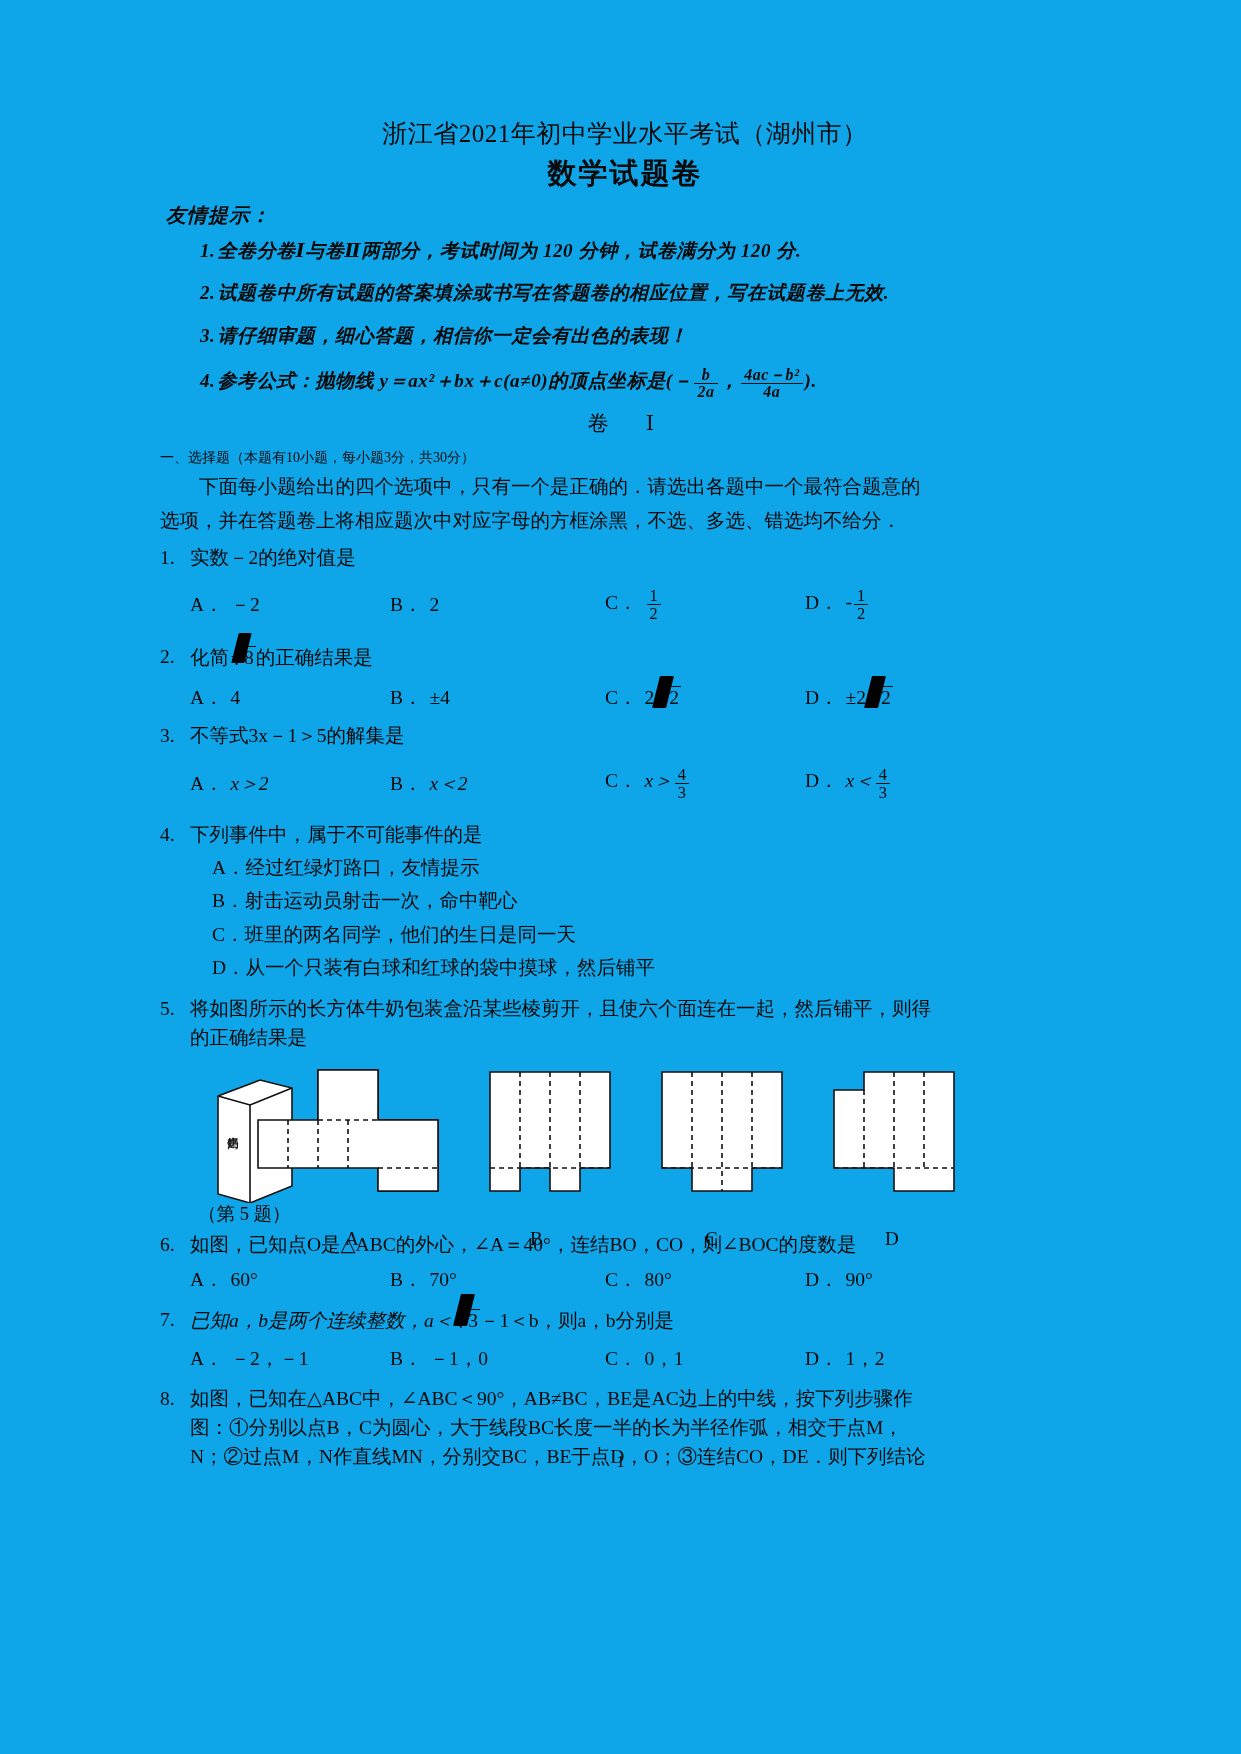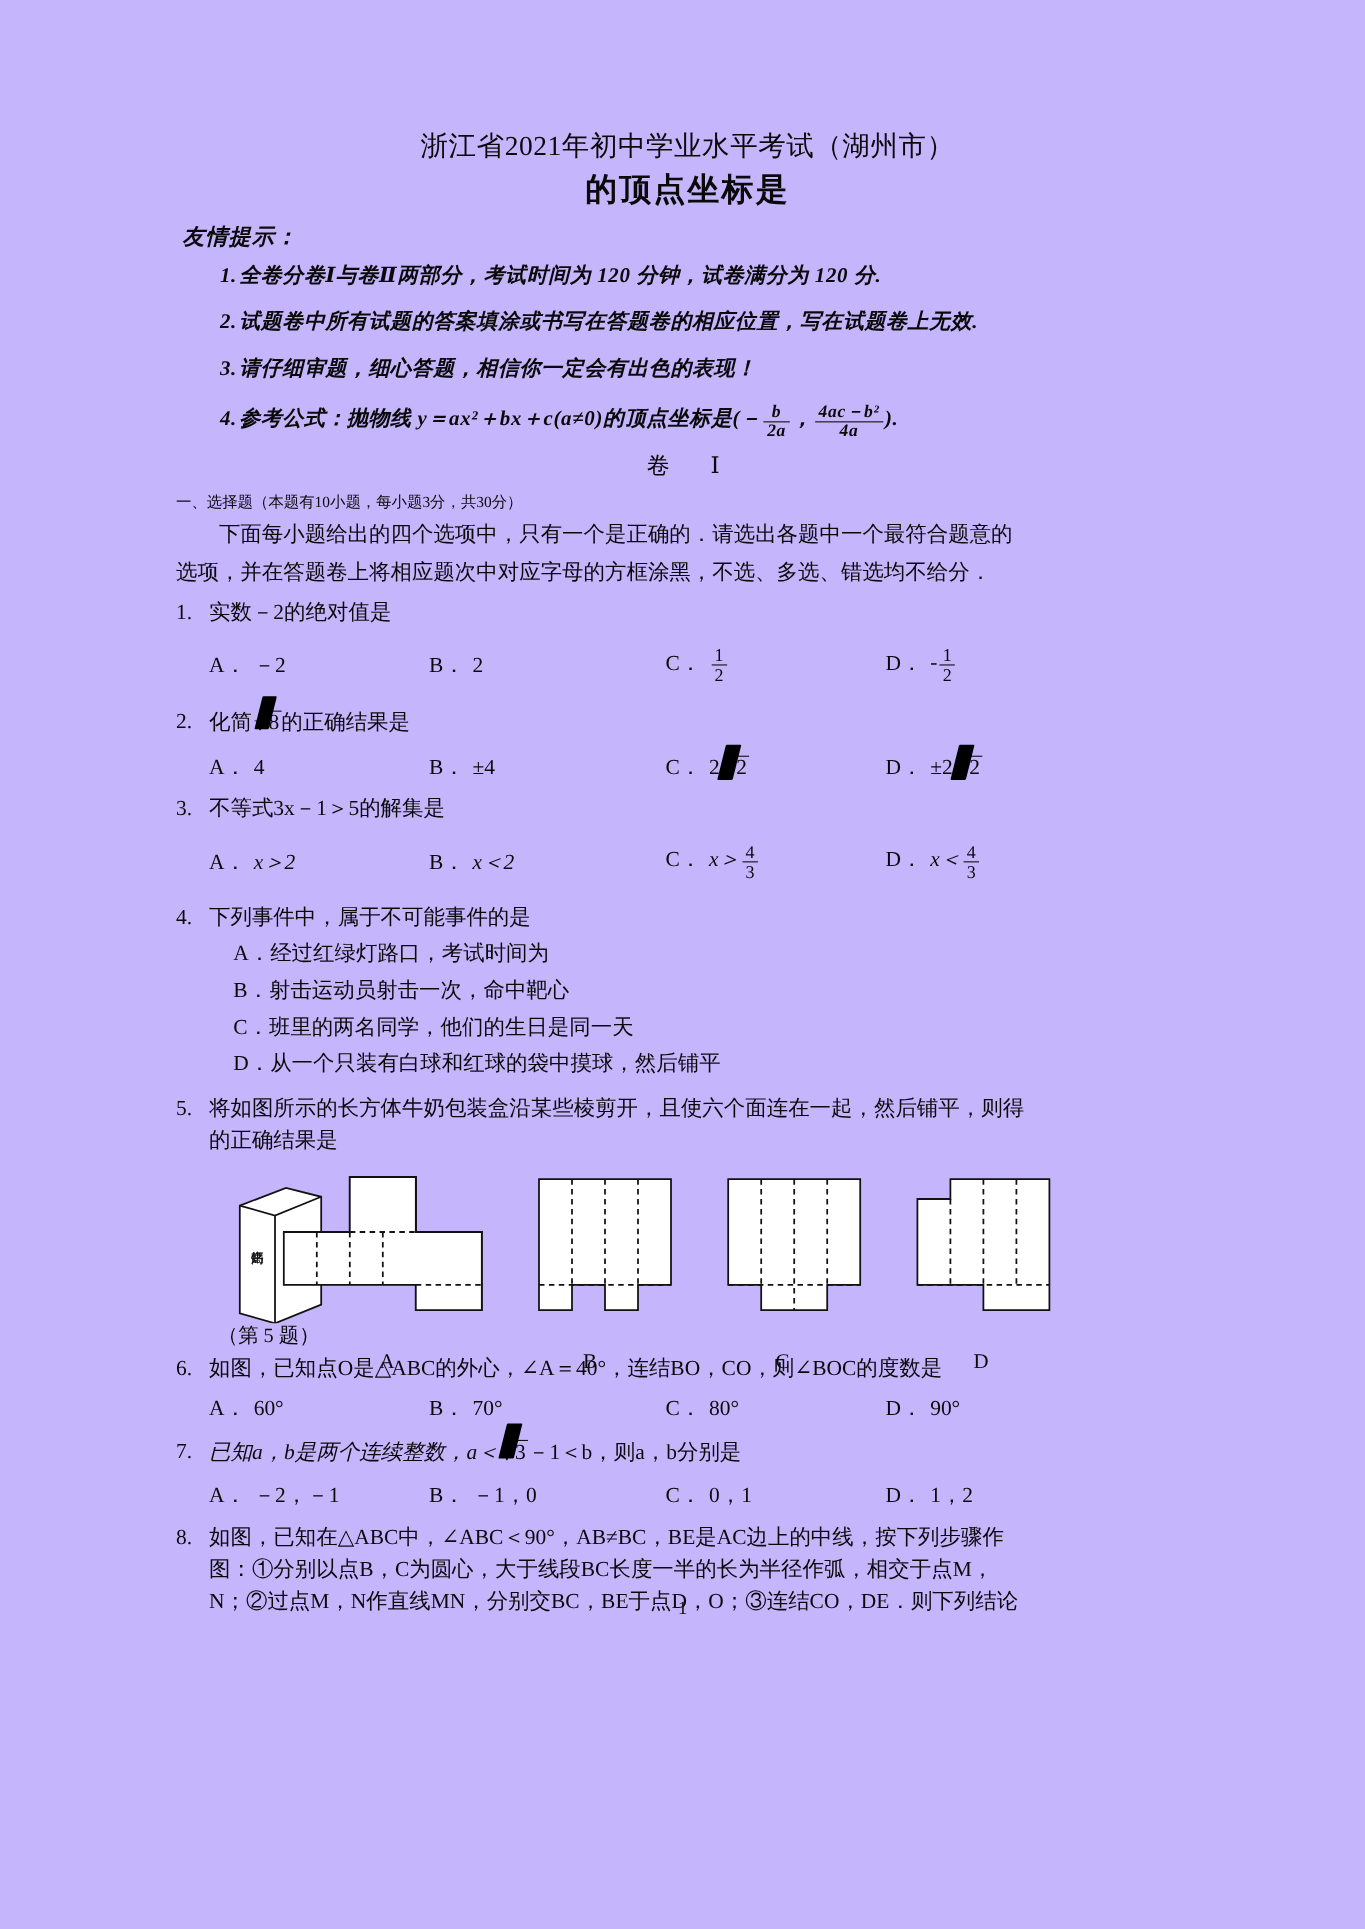--- a/index.html
+++ b/index.html
@@ -10,21 +10,21 @@
   }
   body {
     font-family: "Liberation Serif", "DejaVu Serif", serif;
     color: #0a0a0a;
   }
   #page {
     position: relative;
     width: 1241px;
     height: 1754px;
     margin: 0 auto;
-    background: #c4b5fd;
+    background: #0ea5e9;
     overflow: hidden;
   }
   .sheet {
     position: absolute;
     left: 160px;
     top: 118px;
     width: 930px;
   }
 
   
@@ -183,21 +183,21 @@
   svg { display: block; }
 </style>
 </head>
 <body>
 
 <div id="page">
 
   <div class="sheet">
 
     <div class="title-main">浙江省2021年初中学业水平考试（湖州市）</div>
-    <div class="title-sub">的顶点坐标是</div>
+    <div class="title-sub">数学试题卷</div>
 
     <div class="hint-head">友情提示：</div>
     <div class="hint-list">
       <div class="hint-item">
         <span class="num">1.</span><span>全卷分卷Ⅰ与卷Ⅱ两部分，考试时间为 120 分钟，试卷满分为 120 分.</span>
       </div>
       <div class="hint-item">
         <span class="num">2.</span><span>试题卷中所有试题的答案填涂或书写在答题卷的相应位置，写在试题卷上无效.</span>
       </div>
       <div class="hint-item">
@@ -245,21 +245,21 @@
       <span class="opt"><span class="lab">B．</span><span class="mi">x＜2</span></span>
       <span class="opt"><span class="lab">C．</span><span class="mi">x＞</span><span class="frac"><span class="num-part">4</span><span class="den-part">3</span></span></span>
       <span class="opt"><span class="lab">D．</span><span class="mi">x＜</span><span class="frac"><span class="num-part">4</span><span class="den-part">3</span></span></span>
     </div>
 
     <div class="q" style="margin-top:12px;">
       <span class="qnum">4.</span>
       <span>下列事件中，属于不可能事件的是</span>
     </div>
     <div class="opt-list">
-      <div>A．经过红绿灯路口，考试时间为</div>
+      <div>A．经过红绿灯路口，友情提示</div>
       <div>B．射击运动员射击一次，命中靶心</div>
       <div>C．班里的两名同学，他们的生日是同一天</div>
       <div>D．从一个只装有白球和红球的袋中摸球，然后铺平</div>
     </div>
 
     <div class="q" style="margin-top:10px;">
       <span class="qnum">5.</span>
       <span>将如图所示的长方体牛奶包装盒沿某些棱剪开，且使六个面连在一起，然后铺平，则得</span>
     </div>
     <div class="q-cont">的正确结果是</div>

